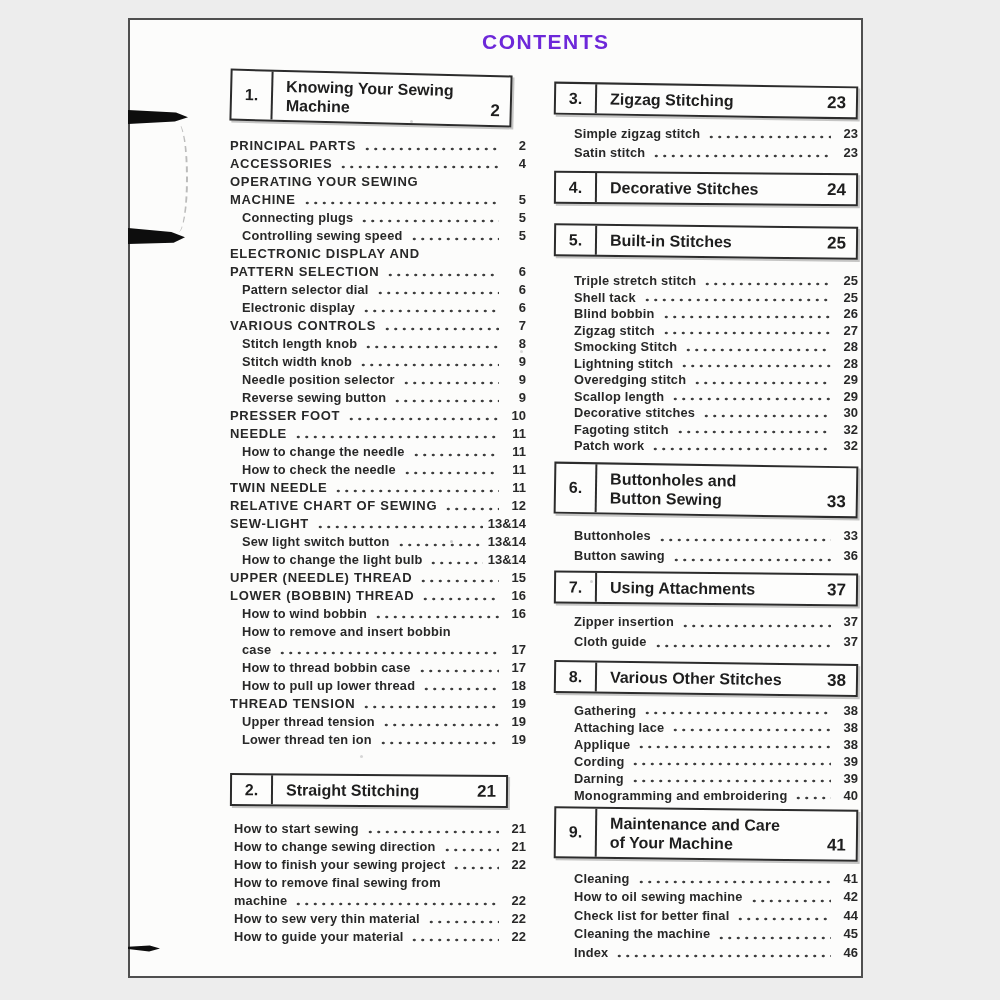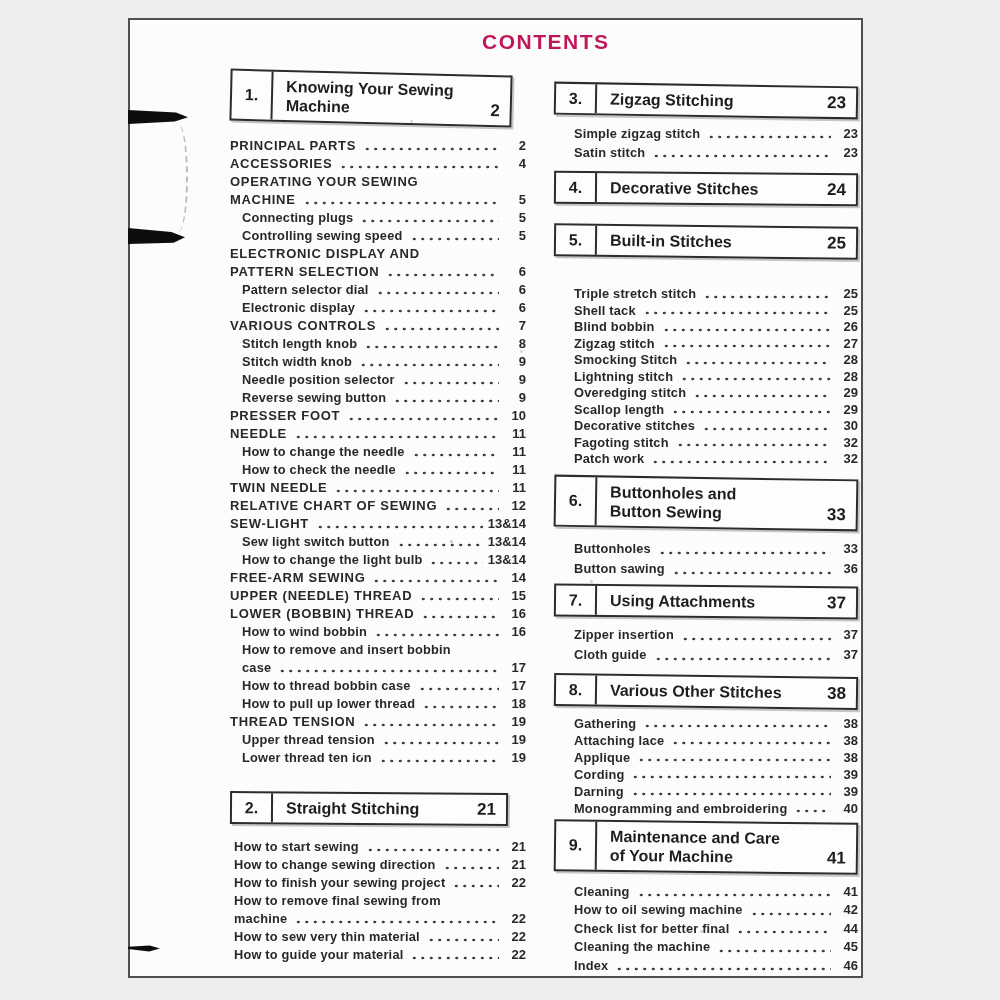--- a/index.html
+++ b/index.html
@@ -36,21 +36,21 @@
            clip-path: polygon(0 6%, 76% 30%, 100% 60%, 80% 92%, 0 100%); }
   .mark3 { left: -2px; top: 924px; width: 32px; height: 8px;
            clip-path: polygon(0 35%, 68% 20%, 100% 55%, 66% 95%, 0 62%); }
   .arc   { position: absolute; left: 42px; top: 104px; width: 14px; height: 108px;
            border-right: 2px dashed #9a9a9a; border-radius: 0 60% 60% 0 / 0 50% 50% 0;
            opacity: .65; }
 
   .contents-title {
     position: absolute; left: 352px; top: 10px; margin: 0;
     font-size: 21px; font-weight: 700; letter-spacing: 1.5px;
-    color: #be185d;
+    color: #6d28d9;
   }
 
   .col { position: absolute; }
   .col-left  { left: 100px; top: 52px; width: 296px; }
   .col-right { left: 424px; top: 64px; width: 304px; }
 
   .toc-section { display: block; }
 
   
   .sec-box {
@@ -82,21 +82,21 @@
   [data-sec="9"] .sec-box { transform: rotate(0.7deg); }
 
   
   [data-sec="1"] .toc-list { margin-top: 13px; line-height: 18px; }
   [data-sec="2"] { margin-top: 25px; }
   [data-sec="2"] .toc-list { margin-top: 13px; line-height: 18px; }
 
   [data-sec="3"] .toc-list { margin-top: 7px;  line-height: 19px; }
   [data-sec="4"] { margin-top: 10px; }
   [data-sec="5"] { margin-top: 20px; }
-  [data-sec="5"] .toc-list { margin-top: 28px; line-height: 16.5px; }
+  [data-sec="5"] .toc-list { margin-top: 15px; line-height: 16.5px; }
   [data-sec="6"] { margin-top: 9px; }
   [data-sec="6"] .toc-list { margin-top: 10px; line-height: 20px; }
   [data-sec="7"] { margin-top: 6px; }
   [data-sec="7"] .toc-list { margin-top: 7px;  line-height: 20px; }
   [data-sec="8"] { margin-top: 10px; }
   [data-sec="8"] .toc-list { margin-top: 7px;  line-height: 17px; }
   [data-sec="9"] { margin-top: 4px; }
   [data-sec="9"] .toc-list { margin-top: 10px; line-height: 18.5px; }
 
   
@@ -252,25 +252,20 @@
               <span class="label">Sew light switch button</span>
               <span class="dots"></span>
               <span class="entry-page">13&amp;14</span>
             </div>
             <div class="row l1">
               <span class="label">How to change the light bulb</span>
               <span class="dots"></span>
               <span class="entry-page">13&amp;14</span>
             </div>
             <div class="row l0">
-              <span class="label">FREE-ARM SEWING</span>
-              <span class="dots"></span>
-              <span class="entry-page">14</span>
-            </div>
-            <div class="row l0">
               <span class="label">UPPER (NEEDLE) THREAD</span>
               <span class="dots"></span>
               <span class="entry-page">15</span>
             </div>
             <div class="row l0">
               <span class="label">LOWER (BOBBIN) THREAD</span>
               <span class="dots"></span>
               <span class="entry-page">16</span>
             </div>
             <div class="row l1">

